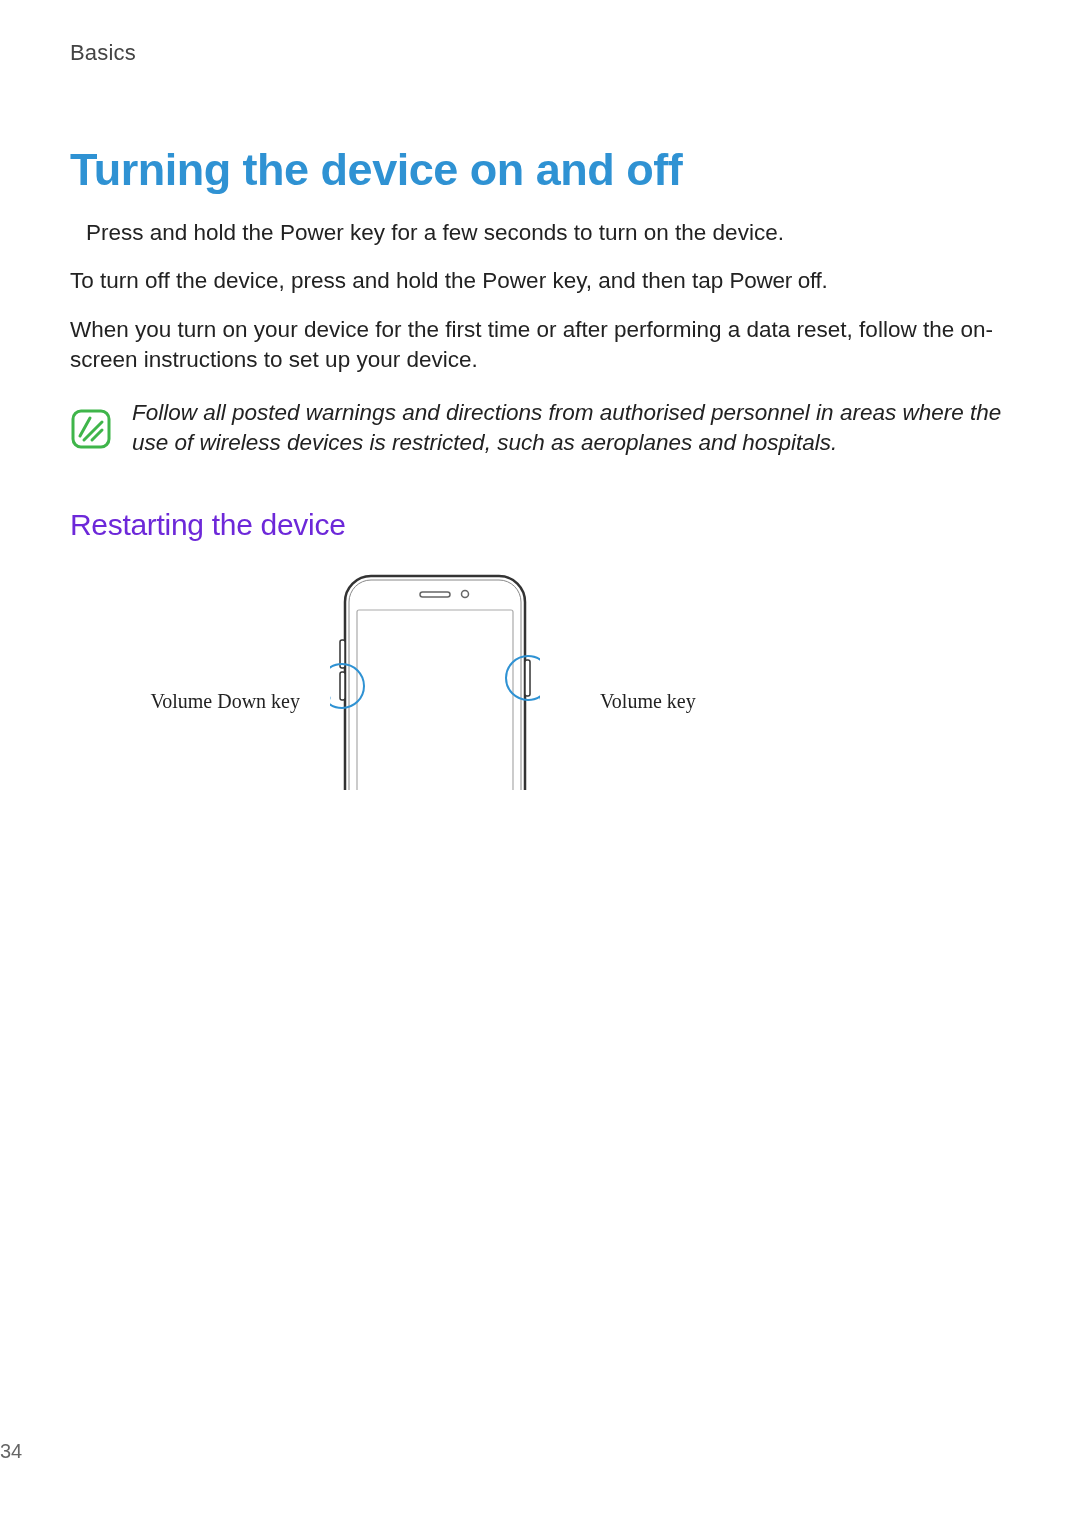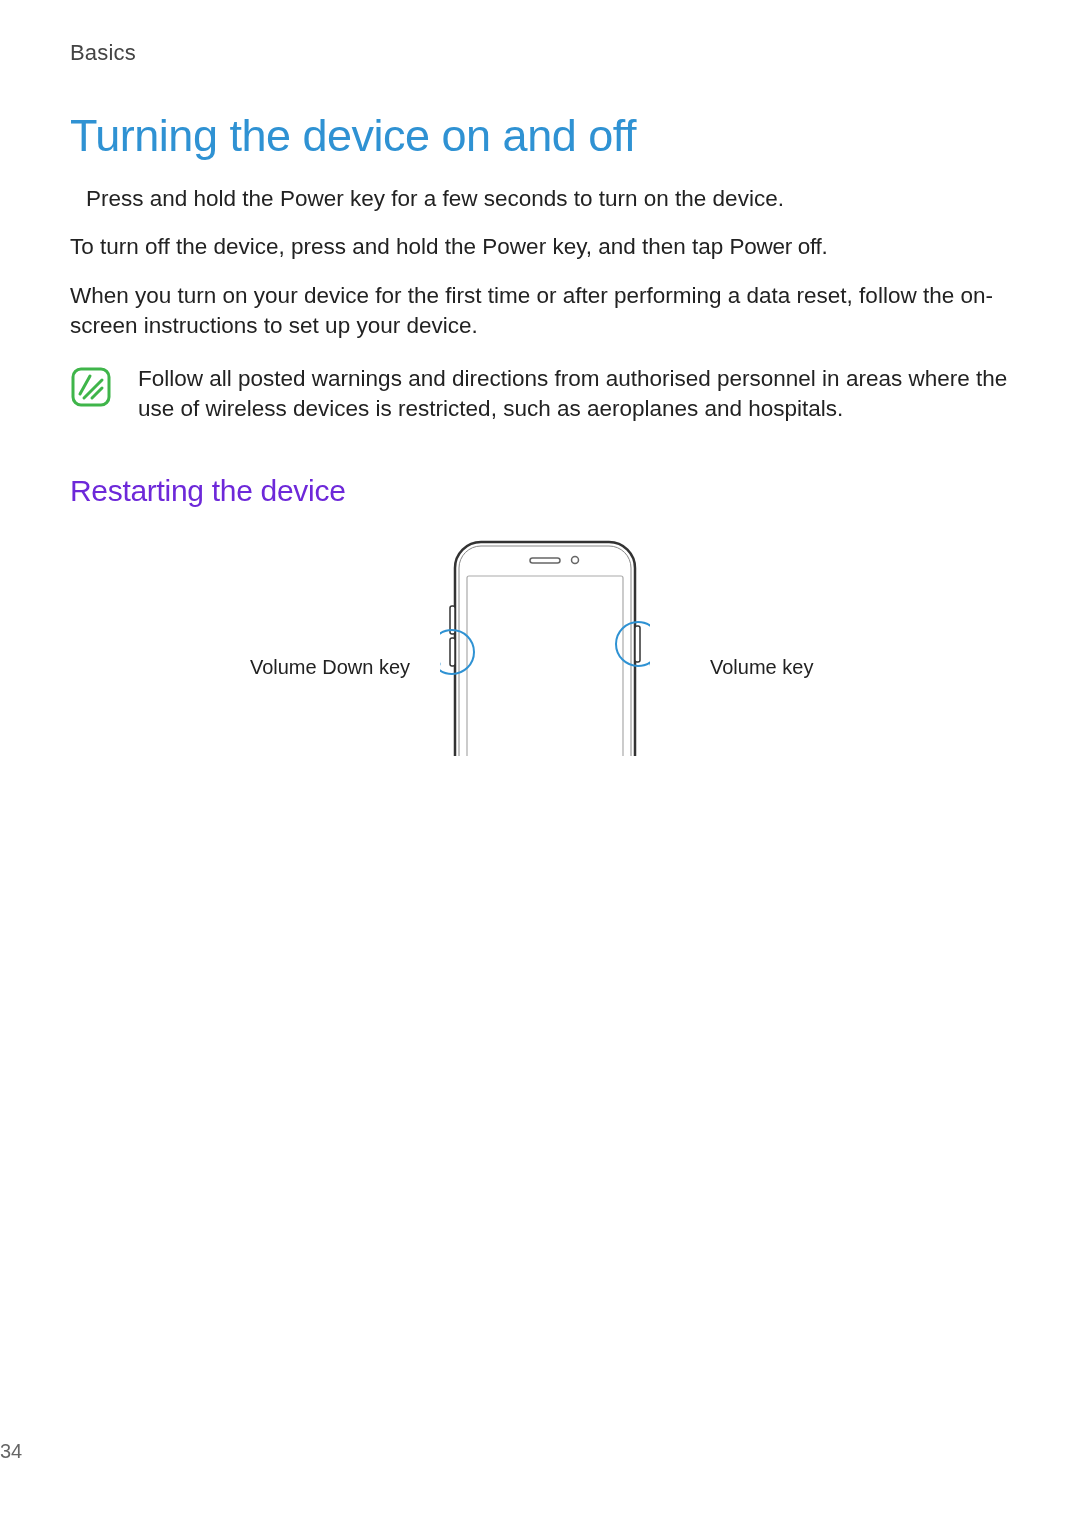--- a/index.html
+++ b/index.html
@@ -1,27 +1,27 @@
 <!DOCTYPE html>
 <html><head>
 <meta charset="utf-8">
 <style>
   * { box-sizing: border-box; margin: 0; padding: 0; }
   html, body { width: 1080px; height: 1527px; background: #fff; font-family: "Segoe UI", "Helvetica Neue", Arial, sans-serif; color: #222; }
   .page { padding: 40px 70px 56px 70px; position: relative; height: 100%; }
   .header-label { font-size: 22px; color: #444; letter-spacing: 0.2px; }
-  .title { font-size: 45px; color: #2f92d3; font-weight: 400; margin-top: 44px; letter-spacing: -0.5px; }
+  .title { font-size: 45px; color: #2f92d3; font-weight: 700; margin-top: 78px; letter-spacing: -0.5px; }
   .para { font-size: 22.5px; line-height: 1.35; margin-top: 18px; color: #222; }
   .para.first { margin-top: 22px; margin-left: 16px; }
-  .note-row { display: flex; align-items: flex-start; margin-top: 22px; gap: 26px; }
+  .note-row { display: flex; align-items: center; margin-top: 22px; gap: 20px; font-style: italic; }
   .note-icon-wrap { flex: 0 0 auto; width: 42px; height: 42px; margin-top: 2px; }
   .note-text { font-size: 22.5px; line-height: 1.35; color: #222; flex: 1; }
   .subheading { font-size: 30px; color: #6d28d9; font-weight: 400; margin-top: 50px; letter-spacing: -0.3px; }
   .ui-label { letter-spacing: -0.3px; }
-  .figure-wrap { margin-top: 28px; display: flex; justify-content: center; }
+  .figure-wrap { margin-top: 28px; display: flex; justify-content: flex-start; font-family: Liberation Serif, serif; }
   .figure { position: relative; width: 720px; height: 220px; }
   .callout-left { position: absolute; left: 0; top: 120px; font-size: 20px; color: #222; text-align: right; width: 230px; }
   .callout-right { position: absolute; right: 70px; top: 120px; font-size: 20px; color: #222; width: 120px; }
   .phone-svg { position: absolute; left: 260px; top: 0; }
   .page-number { position: absolute; bottom: 64px; left: 0; right: 0; text-align: left; font-size: 20px; color: #666; }
 </style>
 </head>
 <body>
 
 <div class="page">

